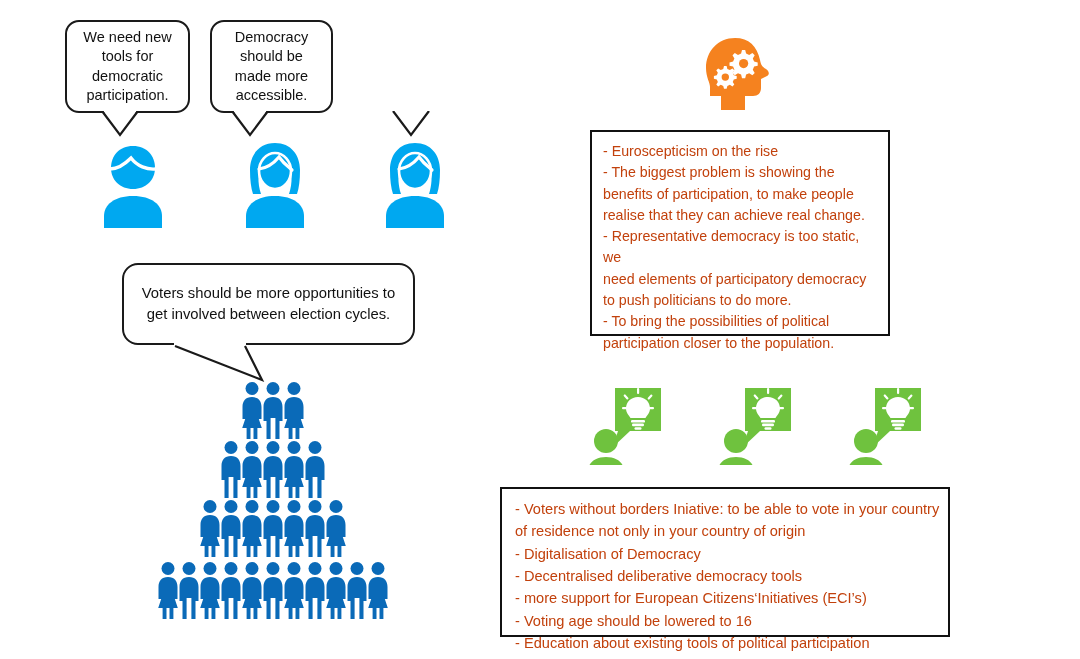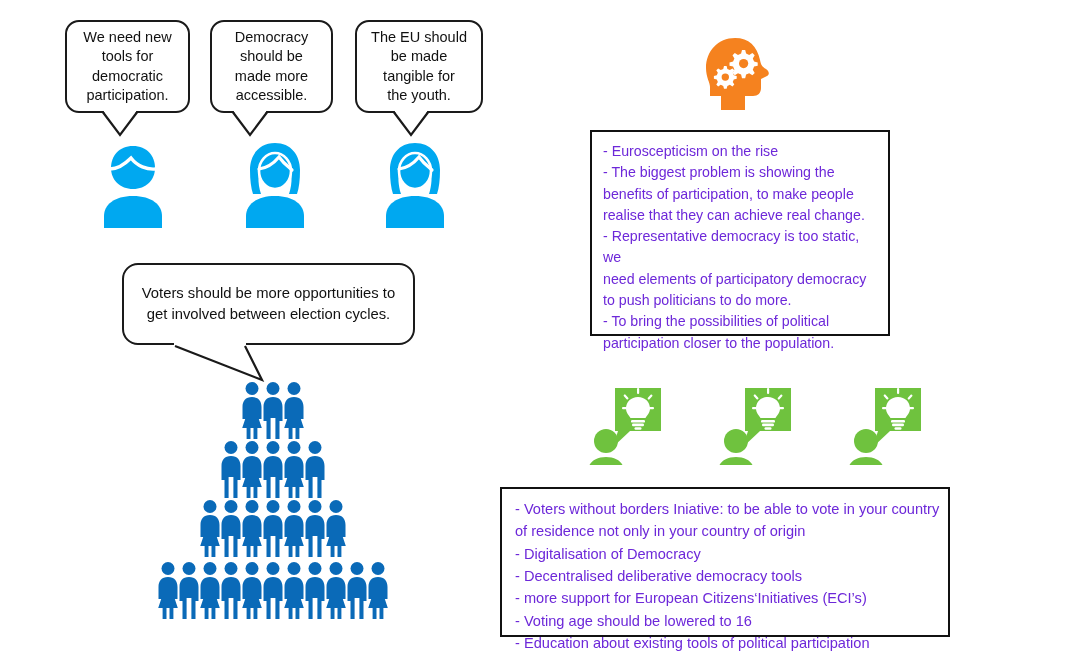--- a/index.html
+++ b/index.html
@@ -53,21 +53,21 @@
   .textbox {
     position: absolute;
     box-sizing: border-box;
     border: 2px solid #111111;
     background: #ffffff;
     z-index: 4;
   }
   .textbox .tb-text {
     display: block;
     white-space: pre-line;
-    color: #6d28d9;
+    color: #c2410c;
   }
   #issues-box .tb-text {
     font-size: 14.2px;
     line-height: 1.50;
     padding: 9px 8px 8px 11px;
   }
   #proposals-box .tb-text {
     font-size: 14.6px;
     line-height: 1.53;
     padding: 9px 8px 8px 13px;
@@ -100,26 +100,20 @@
 should be
 made more
 accessible.</span>
   </div>
   <svg class="bubble-tail" style="left:205px; top:105px; width:140px; height:40px;" viewBox="0 0 140 40">
     <polygon points="27,4 63,4 45,30" fill="#ffffff" stroke="none"></polygon>
     <polyline points="27,6 45,30 63,6" fill="none" stroke="#1a1a1a" stroke-width="2.2"></polyline>
     <rect x="27" y="0" width="37" height="6" fill="#ffffff"></rect>
   </svg>
 
-  <div class="bubble" id="bubble-3" style="left:355px; top:20px; width:128px; height:93px;">
-    <span class="btxt">The EU should
-be made
-tangible for
-the youth.</span>
-  </div>
   <svg class="bubble-tail" style="left:350px; top:105px; width:140px; height:40px;" viewBox="0 0 140 40">
     <polygon points="43,4 79,4 61,30" fill="#ffffff" stroke="none"></polygon>
     <polyline points="43,6 61,30 79,6" fill="none" stroke="#1a1a1a" stroke-width="2.2"></polyline>
     <rect x="43" y="0" width="37" height="6" fill="#ffffff"></rect>
   </svg>
 
   <svg class="icon-abs" style="left:97px; top:142px; width:72px; height:86px;" viewBox="0 0 72 86">
     <g fill="#00A8F0">
       <path d="M36 4 C22 4 14 14 14 26 C14 38 23 47 36 47 C49 47 58 38 58 26 C58 14 50 4 36 4 Z"></path>
       <path d="M36 54 C17 54 7 63 7 74 L7 86 L65 86 L65 74 C65 63 55 54 36 54 Z"></path>

